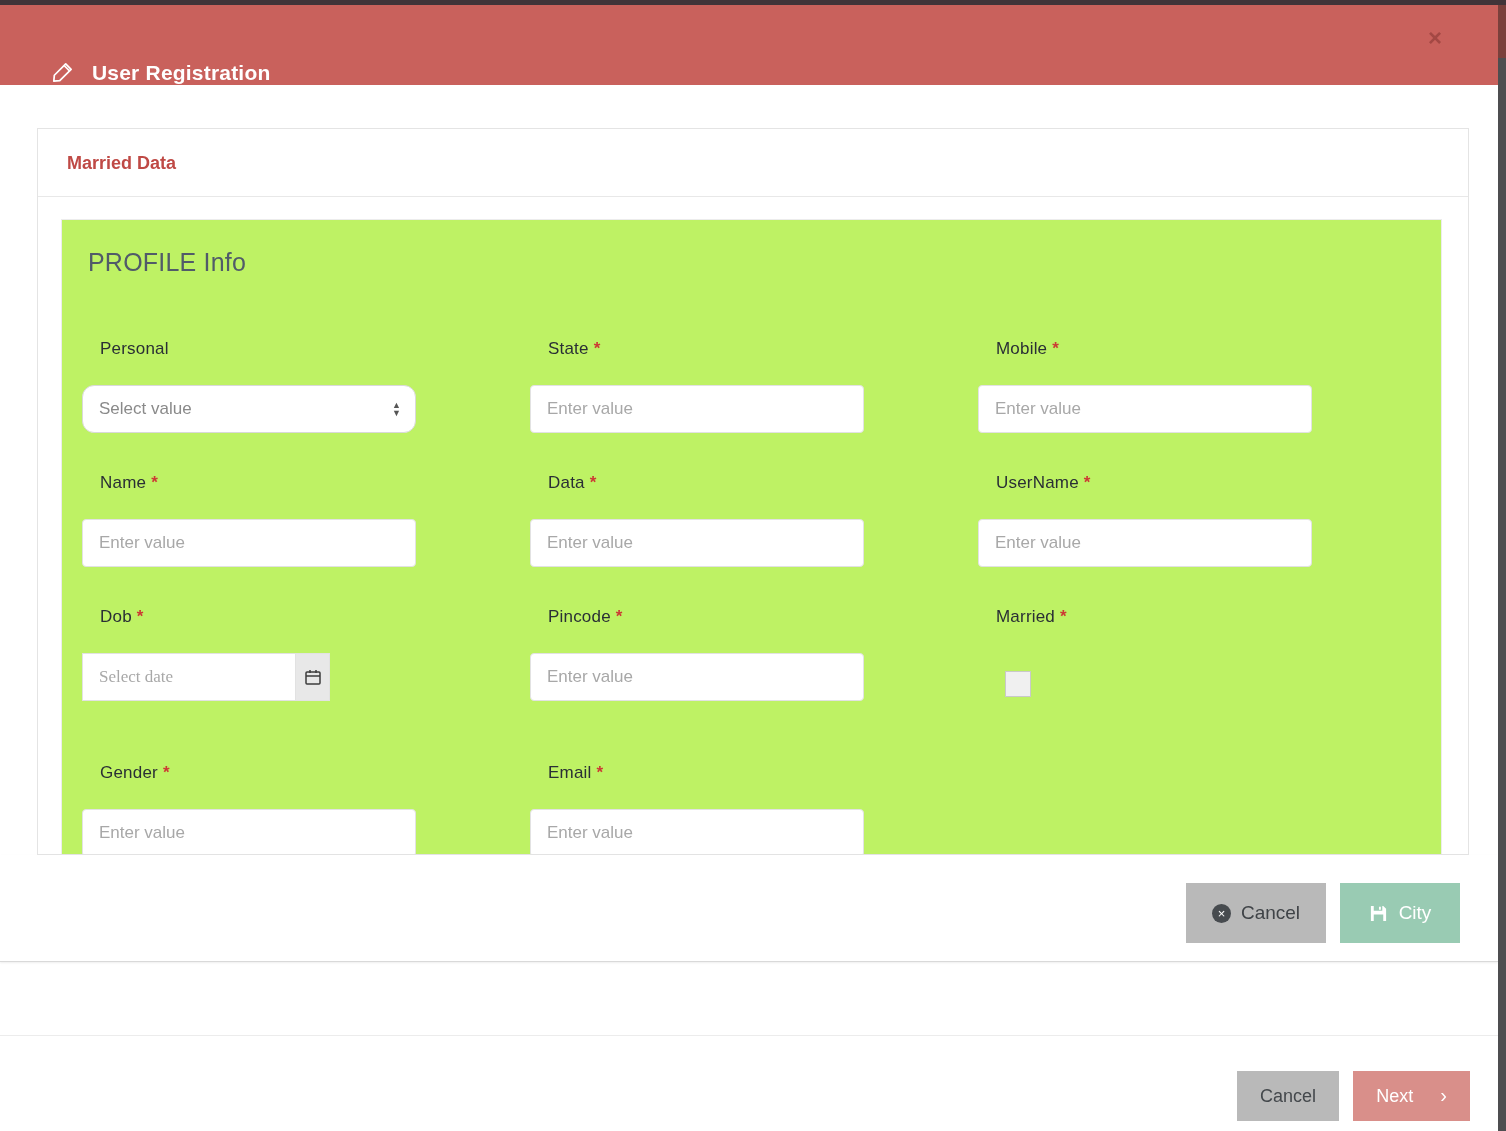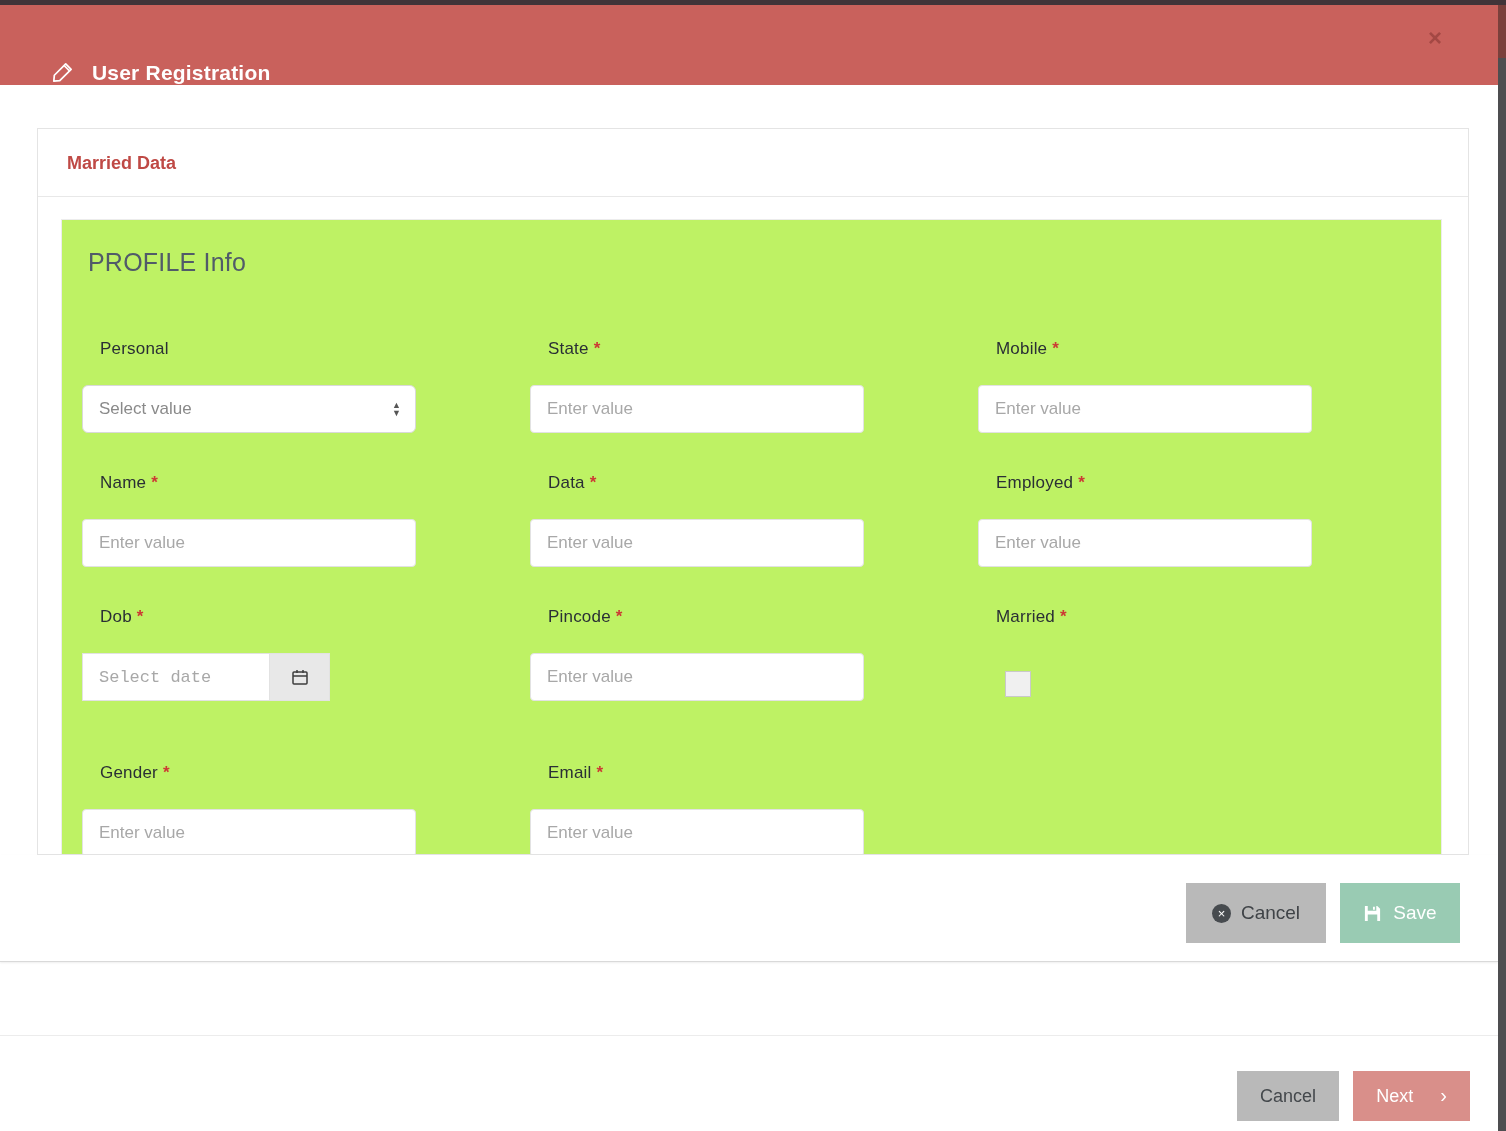--- a/index.html
+++ b/index.html
@@ -39,29 +39,29 @@
     padding:0 0 0 20px; }
   .cell.row4 { margin-top:22px; }
   .field-label { font-size:17px; color:#2a2f35; padding-left:18px; margin-bottom:24px; height:22px;
     font-weight:400; letter-spacing:.2px; }
   .field-label .req { color:#cc3a34; font-weight:700; margin-left:5px; }
 
   .text-input { width:334px; height:48px; border:1px solid #e2e2e2; background:#fff; padding:0 16px;
     font-size:17px; color:#333; font-family:"Liberation Sans", sans-serif; outline:none; border-radius:4px; }
   .text-input::placeholder { color:#a8a8a8; opacity:1; }
 
-  .select-box { position:relative; width:334px; height:48px; border:1px solid #d9d9d9; border-radius:6px;
+  .select-box { position:relative; width:334px; height:48px; border:1px solid #d9d9d9; border-radius:12px;
     background:#fff; display:flex; align-items:center; padding:0 16px; cursor:pointer; }
   .select-box .ph { color:#8a8a8a; font-size:17px; }
   .sort-arrows { position:absolute; right:14px; top:50%; transform:translateY(-50%);
     display:flex; flex-direction:column; color:#555; font-size:9px; line-height:8px; }
 
   .date-group { display:flex; width:248px; height:48px; }
-  .date-input { width:187px; height:48px; border:1px solid #e2e2e2; border-right:none; padding:0 16px;
-    font-size:17px; color:#333; outline:none; font-family:Liberation Mono, monospace; border-radius:0; }
+  .date-input { width:213px; height:48px; border:1px solid #e2e2e2; border-right:none; padding:0 16px;
+    font-size:17px; color:#333; outline:none; font-family:Liberation Serif, serif; border-radius:0; }
   .date-input::placeholder { color:#a8a8a8; opacity:1; }
   .date-addon { width:61px; height:48px; background:#e8e8e8; border:1px solid #e2e2e2;
     display:flex; align-items:center; justify-content:center; cursor:pointer; }
 
   .checkbox { display:inline-block; margin-left:27px; margin-top:18px; width:26px; height:26px;
     background:#f0f0f0; border:1px solid #c9c9c9; cursor:pointer; }
 
   
   .save-footer { position:absolute; left:0; top:855px; width:1498px; height:107px; background:#fff;
     border-bottom:1px solid #d9d9d9; box-shadow:0 1px 2px rgba(0,0,0,.07); z-index:10; }
@@ -133,21 +133,21 @@
 
         <div class="cell">
           <div class="field-label"><span>Name</span><span class="req">*</span></div>
           <input class="text-input" type="text" placeholder="Enter value" style="">
         </div>
         <div class="cell">
           <div class="field-label"><span>Data</span><span class="req">*</span></div>
           <input class="text-input" type="text" placeholder="Enter value" style="">
         </div>
         <div class="cell">
-          <div class="field-label"><span>Employed</span><span class="req">*</span></div>
+          <div class="field-label"><span>UserName</span><span class="req">*</span></div>
           <input class="text-input" type="text" placeholder="Enter value" style="">
         </div>
 
         <div class="cell">
           <div class="field-label"><span>Dob</span><span class="req">*</span></div>
           <div class="date-group">
             <input class="date-input" type="text" placeholder="Select date" style="">
             <div class="date-addon">
               <svg width="20" height="20" viewBox="0 0 20 20" fill="none" stroke="#3c3c3c" stroke-width="1.5">
                 <rect x="3" y="5" width="14" height="12" rx="1"></rect>
@@ -183,21 +183,21 @@
 
   <div class="save-footer">
     <div class="btn btn-cancel-save">
       <span class="circle-x">×</span>
       <span>Cancel</span>
     </div>
     <div class="btn btn-save">
       <svg width="19" height="19" viewBox="0 0 20 20" fill="#fff">
         <path d="M2 2 h13 l3 3 v13 h-16 z M5 2 v5 h9 v-5 z M10.5 3 h2 v3 h-2 z M5 11 h10 v7 h-10 z" fill-rule="evenodd"></path>
       </svg>
-      <span>Save</span>
+      <span>City</span>
     </div>
   </div>
 
   <div class="divider2"></div>
 
   <div class="btn btn-cancel-wiz">
     <span>Cancel</span>
   </div>
   <div class="btn btn-next">
     <span>Next</span>

